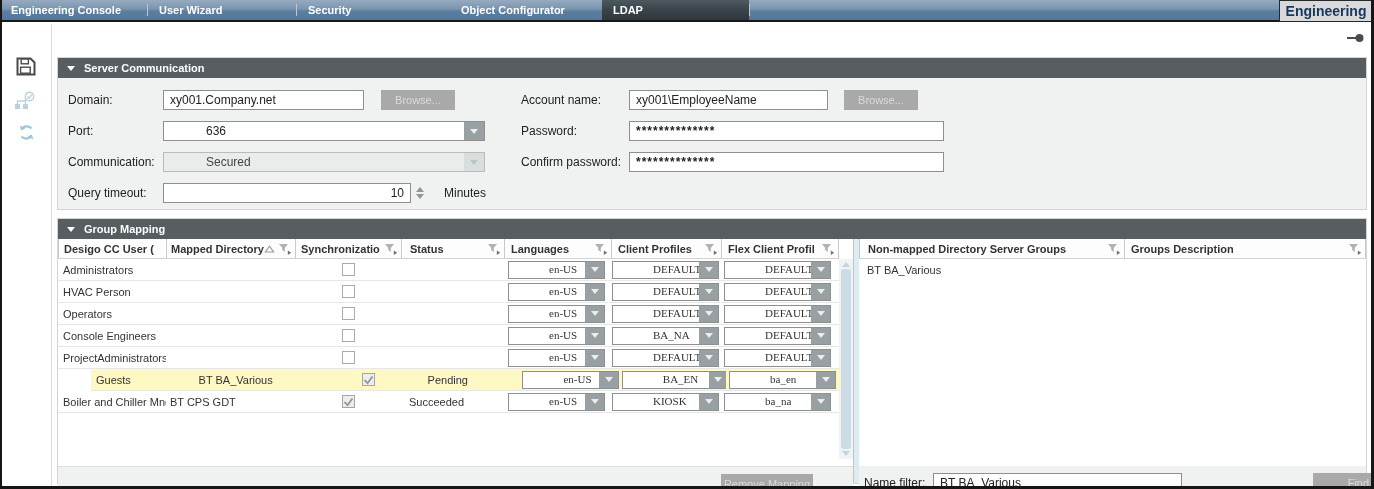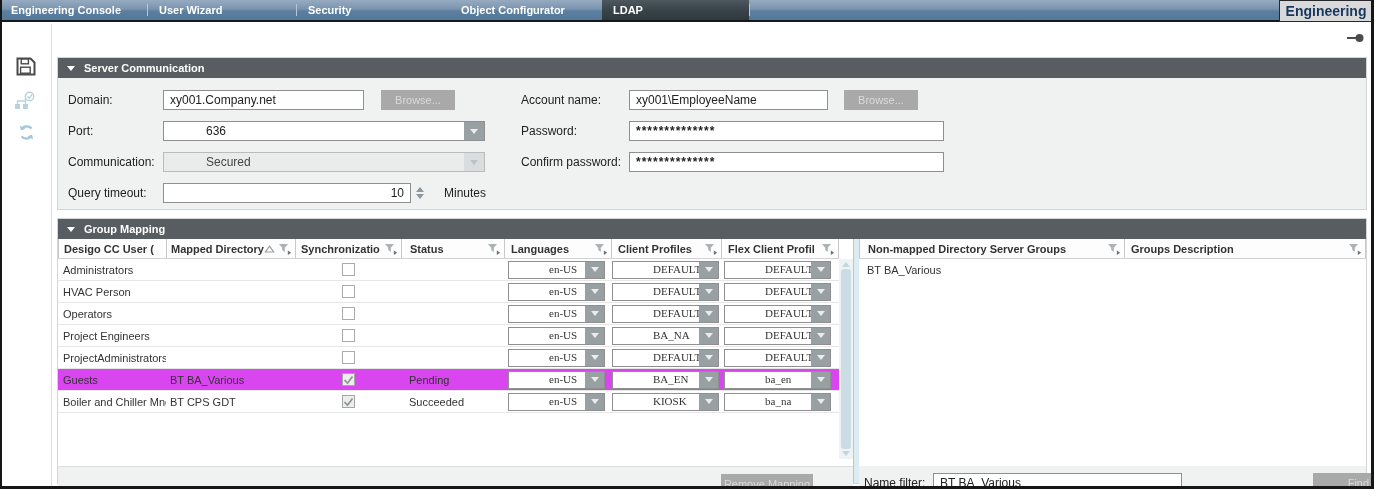--- a/index.html
+++ b/index.html
@@ -89,21 +89,21 @@
   .gm-right { position:absolute; left:801px; top:0; right:0; height:244px; background:#fff; }
   .gm-header { display:flex; height:20px; border-bottom:1px solid #d2d2d2; background:#fdfdfd; }
   .hcell {
     display:flex; align-items:center; justify-content:space-between;
     font-size:11px; font-weight:bold; color:#333;
     border-left:1px solid #c9c9c9; padding:0 3px 0 5px; overflow:hidden; white-space:nowrap; cursor:pointer;
   }
   .hcell:last-child { border-right:1px solid #c9c9c9; }
   .hicons { display:flex; align-items:center; gap:3px; flex:0 0 auto; }
   .gm-row { display:flex; height:22px; align-items:center; border-bottom:1px solid #e7e7e7; font-size:11px; color:#333; }
-  .gm-row.selected { background:#d946ef; }
+  .gm-row.selected { background:#fef9c3;margin-left:33px; }
   .gm-row > div { overflow:hidden; white-space:nowrap; }
   .c-user { width:108px; padding-left:5px;gap:12px; }
   .c-mapped { width:129px; padding-left:4px; }
   .c-sync { width:106px; display:flex; justify-content:center; }
   .c-status { width:103px; padding-left:8px; }
   .c-lang { width:107px; } .c-client { width:110px; } .c-flex { width:118px; }
   .checkbox {
     width:13px; height:13px; background:#fff; border:1px solid #ababab;
     display:inline-flex; align-items:center; justify-content:center; cursor:pointer;
   }
@@ -396,21 +396,21 @@
             <div class="c-flex">
               <span class="combo cell-combo" style="width: 107px; margin-left: 3px; display: flex;">
                 <span class="combo-text">DEFAULT</span>
                 <span class="combo-btn">
                   <span class="tri-d"></span>
                 </span>
               </span>
             </div>
           </div>
           <div class="gm-row">
-            <div class="c-user">Project Engineers</div>
+            <div class="c-user">Console Engineers</div>
             <div class="c-mapped"></div>
             <div class="c-sync">
               <span class="checkbox"></span>
             </div>
             <div class="c-status"></div>
             <div class="c-lang">
               <span class="combo cell-combo" style="width: 97px; margin-left: 4px; display: flex;">
                 <span class="combo-text">en-US</span>
                 <span class="combo-btn">
                   <span class="tri-d"></span>

